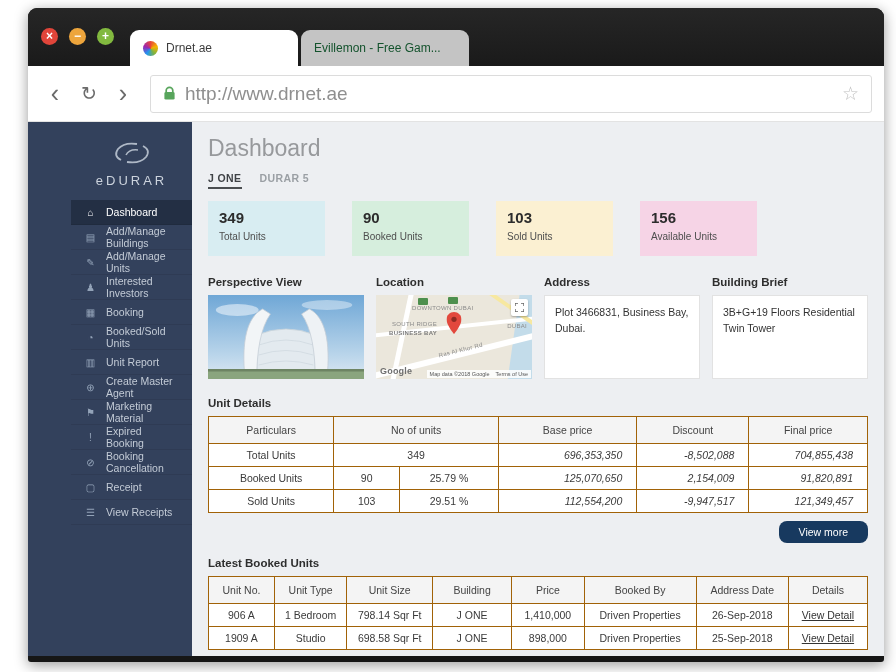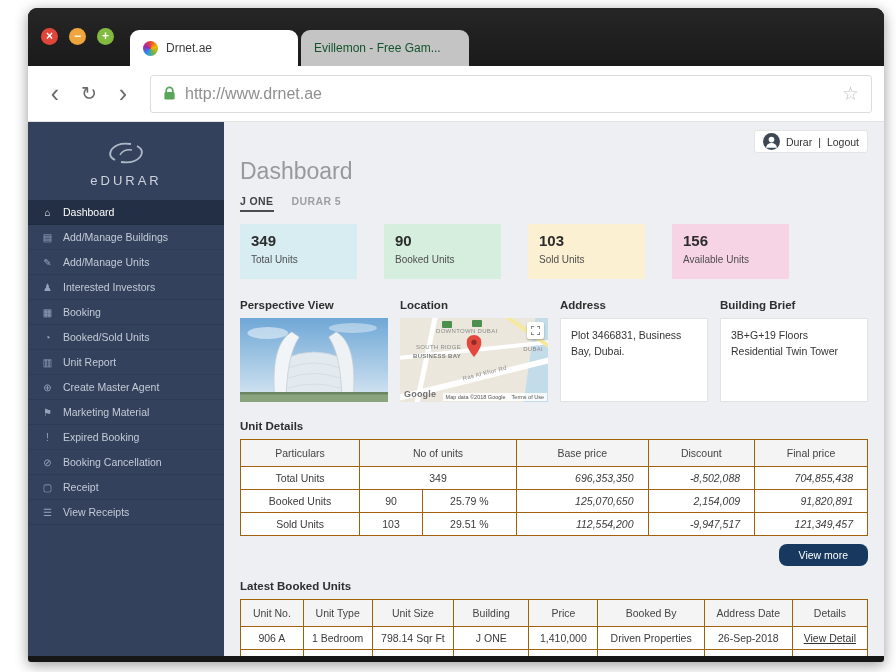--- a/index.html
+++ b/index.html
@@ -28,25 +28,25 @@
   .tab-title { overflow:hidden; text-overflow:ellipsis; }
   .favicon { width:15px; height:15px; border-radius:50%; flex-shrink:0;
              background:conic-gradient(#e8453c,#f5b400,#7cb342,#2196f3,#9c27b0,#e8453c); }
   
   .navbar { height:56px; background:#fff; display:flex; align-items:center;
             padding:0 12px; gap:4px; border-bottom:1px solid #e3e3e3; }
   .nav-icon { color:#6b6b6b; width:30px; text-align:center; font-size:25px; line-height:1; }
   .nav-icon.reload { font-size:19px; }
   .urlbar { flex:1; height:38px; margin-left:8px; border:1px solid #dcdcdc; border-radius:3px;
             display:flex; align-items:center; padding:0 12px; gap:9px; background:#fff; }
-  .url-text { flex:1; font-size:16px; color:#8f8f8f; }
+  .url-text { flex:1; font-size:19px; color:#8f8f8f; }
   .star { color:#c0c0c0; font-size:19px; }
   
   .content { display:flex; height:534px; background:#edeff2; }
-  .sidebar { width:196px; flex-shrink:0; background:#33415c; }
+  .sidebar { width:164px; flex-shrink:0; background:#33415c;padding-left:43px; }
   .logo-wrap { padding:18px 0 12px; text-align:center; }
   .logo-text { font-size:13px; letter-spacing:3px; color:#ccd3dd; margin-top:3px; }
   .menu-item { display:flex; align-items:center; gap:9px; height:25px; padding:0 13px;
                font-size:10.5px; color:#c3cbd6; cursor:default;
                border-bottom:1px solid rgba(0,0,0,0.08); }
   .menu-item.active { background:#232f44; color:#ffffff; }
   .mi-icon { width:13px; text-align:center; font-size:10px; color:#93a3b8; flex-shrink:0; }
   .menu-item.active .mi-icon { color:#fff; }
   
   .main { flex:1; padding:8px 16px 0; overflow:hidden; min-width:0; }
@@ -199,32 +199,20 @@
         </div>
         <div class="menu-item">
           <span class="mi-icon">☰</span>
           <span>View Receipts</span>
         </div>
       </div>
     </div>
 
     <div class="main">
 
-      <div class="topbar">
-        <div class="userbox">
-          <svg width="17" height="17" viewBox="0 0 18 18">
-            <circle cx="9" cy="9" r="9" fill="#3d4852"></circle>
-            <circle cx="9" cy="7" r="3" fill="#fff"></circle>
-            <path d="M3.2 15.5 a5.8 4.8 0 0 1 11.6 0" fill="#fff"></path>
-          </svg>
-          <span>Durar</span>
-          <span>|</span>
-          <span>Logout</span>
-        </div>
-      </div>
 
       <div class="page-title">Dashboard</div>
 
       <div class="ptabs">
         <div class="ptab active">J ONE</div>
         <div class="ptab">DURAR 5</div>
       </div>
 
       <div class="stats">
         <div class="stat stat-total">

